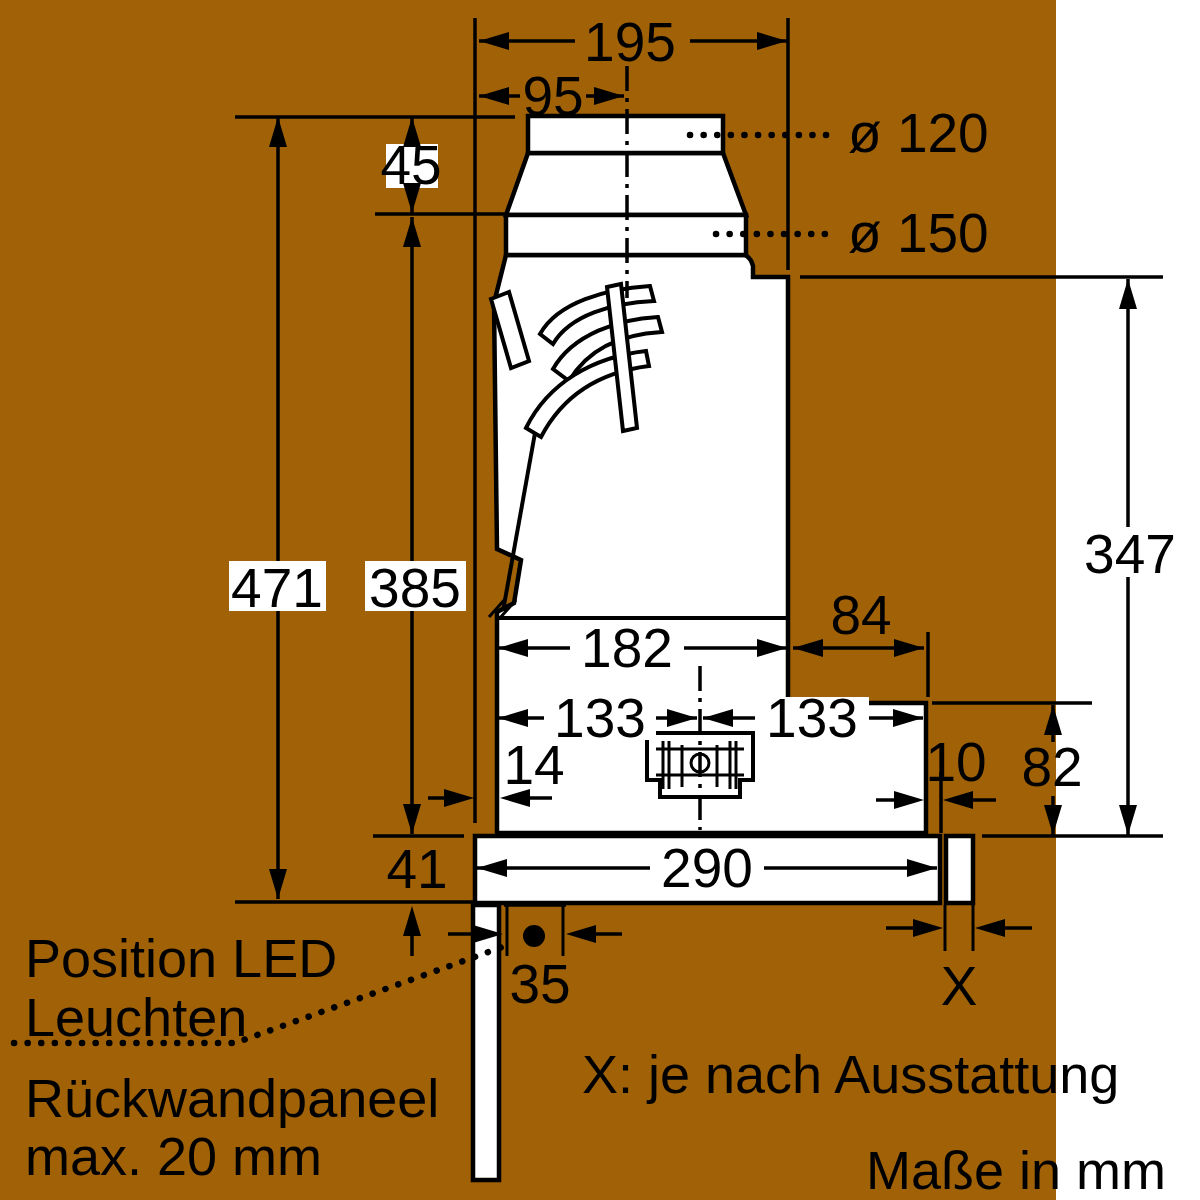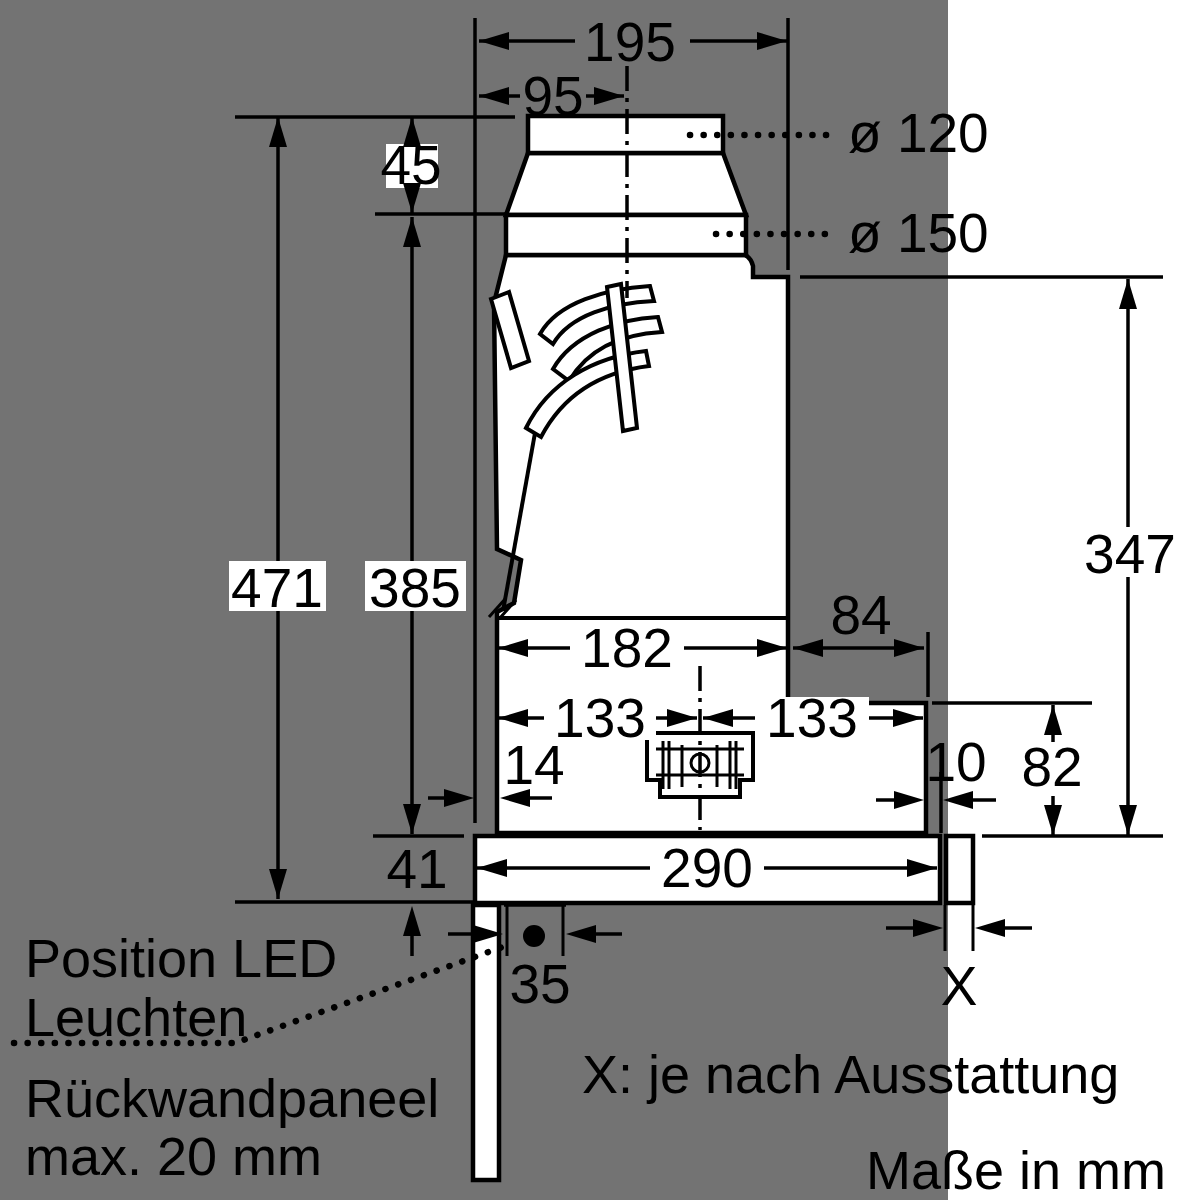--- a/index.html
+++ b/index.html
@@ -1,16 +1,16 @@
 <!DOCTYPE html>
 <html><head>
 <meta charset="utf-8">
 <style>
   html,body{margin:0;padding:0;background:#fff;}
-  .stage{width:948px;height:1200px;position:relative;background:#737373;}
+  .stage{width:1056px;height:1200px;position:relative;background:#a16207;}
   svg{display:block;}
   .ref{stroke:#000;stroke-width:3.5;fill:none;}
   .out{stroke:#000;stroke-width:4.5;fill:#fff;}
   .out2{stroke:#000;stroke-width:4;fill:#fff;}
   .thin{stroke:#000;stroke-width:3;fill:none;}
   .dimln{stroke:#000;stroke-width:3.5;fill:none;}
   .ar{fill:#000;stroke:none;}
   .dots{stroke:#000;stroke-width:6.5;fill:none;stroke-dasharray:0.1 13.5;stroke-linecap:round;}
   .cline{stroke:#000;stroke-width:3.5;fill:none;stroke-dasharray:25 7 4 7;}
   .mask{fill:#fff;stroke:none;}

